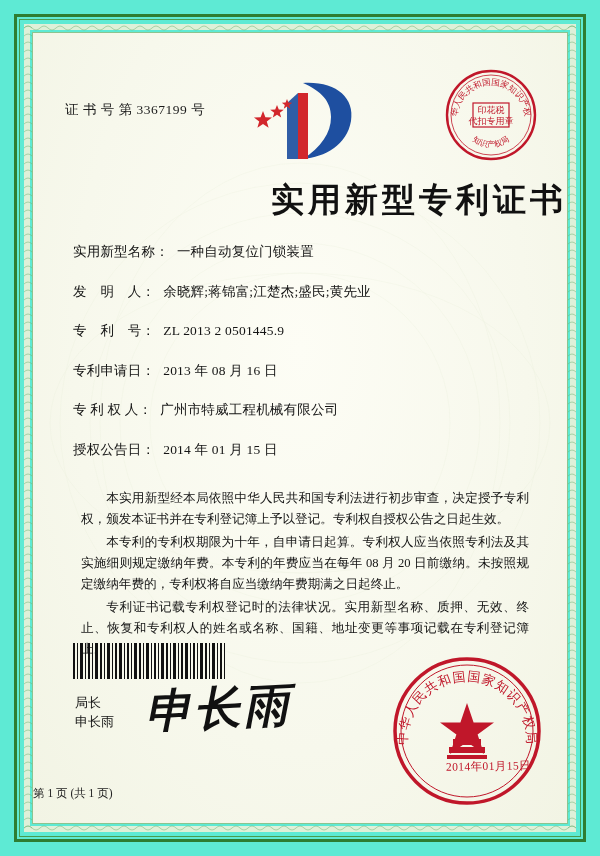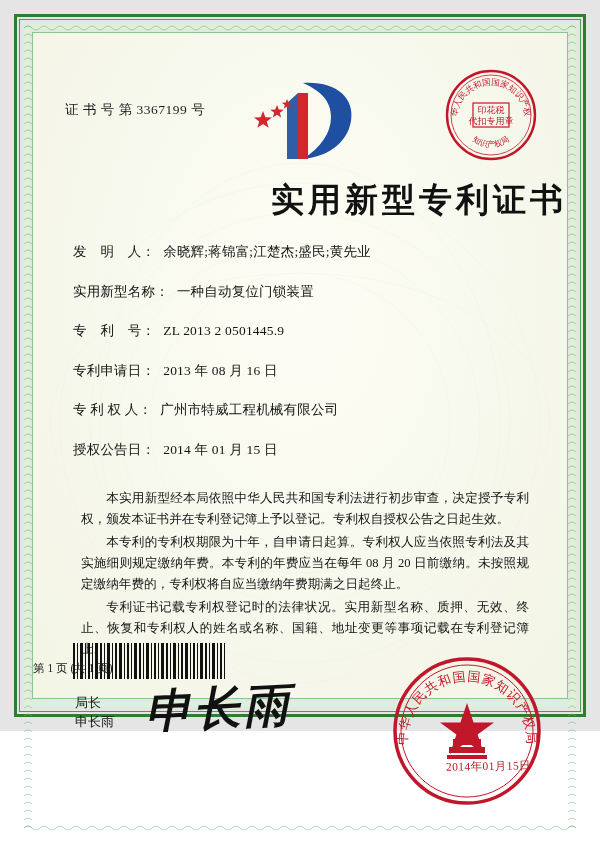--- a/index.html
+++ b/index.html
@@ -10,22 +10,22 @@
   body {
     width: 600px;
     height: 856px;
     font-family: "Liberation Serif", serif;
     overflow: hidden;
   }
 
   .certificate {
     position: relative;
     width: 600px;
-    height: 731px;
-    background: #e5e5e5;
+    height: 856px;
+    background: #5eead4;
     box-sizing: border-box;
   }
 
   
   .border-outer {
     position: absolute;
     left: 14px;
     top: 14px;
     right: 14px;
     bottom: 14px;
@@ -296,26 +296,26 @@
           <rect x="30" y="36" width="36" height="24" fill="none" stroke="#c0172a" stroke-width="1.2"></rect>
           <text x="48" y="46" font-size="9" fill="#c0172a" text-anchor="middle" font-family="DejaVu Serif, serif">印花税</text>
           <text x="48" y="57" font-size="9" fill="#c0172a" text-anchor="middle" font-family="DejaVu Serif, serif">代扣专用章</text>
         </svg>
       </div>
 
       <div class="title">实用新型专利证书</div>
 
       <div class="fields">
         <div class="field-row">
+          <span class="field-label">实用新型名称：</span>
+          <span class="field-value">一种自动复位门锁装置</span>
+        </div>
+        <div class="field-row">
           <span class="field-label">发　明　人：</span>
           <span class="field-value">余晓辉;蒋锦富;江楚杰;盛民;黄先业</span>
-        </div>
-        <div class="field-row">
-          <span class="field-label">实用新型名称：</span>
-          <span class="field-value">一种自动复位门锁装置</span>
         </div>
         <div class="field-row">
           <span class="field-label">专　利　号：</span>
           <span class="field-value">ZL 2013 2 0501445.9</span>
         </div>
         <div class="field-row">
           <span class="field-label">专利申请日：</span>
           <span class="field-value">2013 年 08 月 16 日</span>
         </div>
         <div class="field-row">

